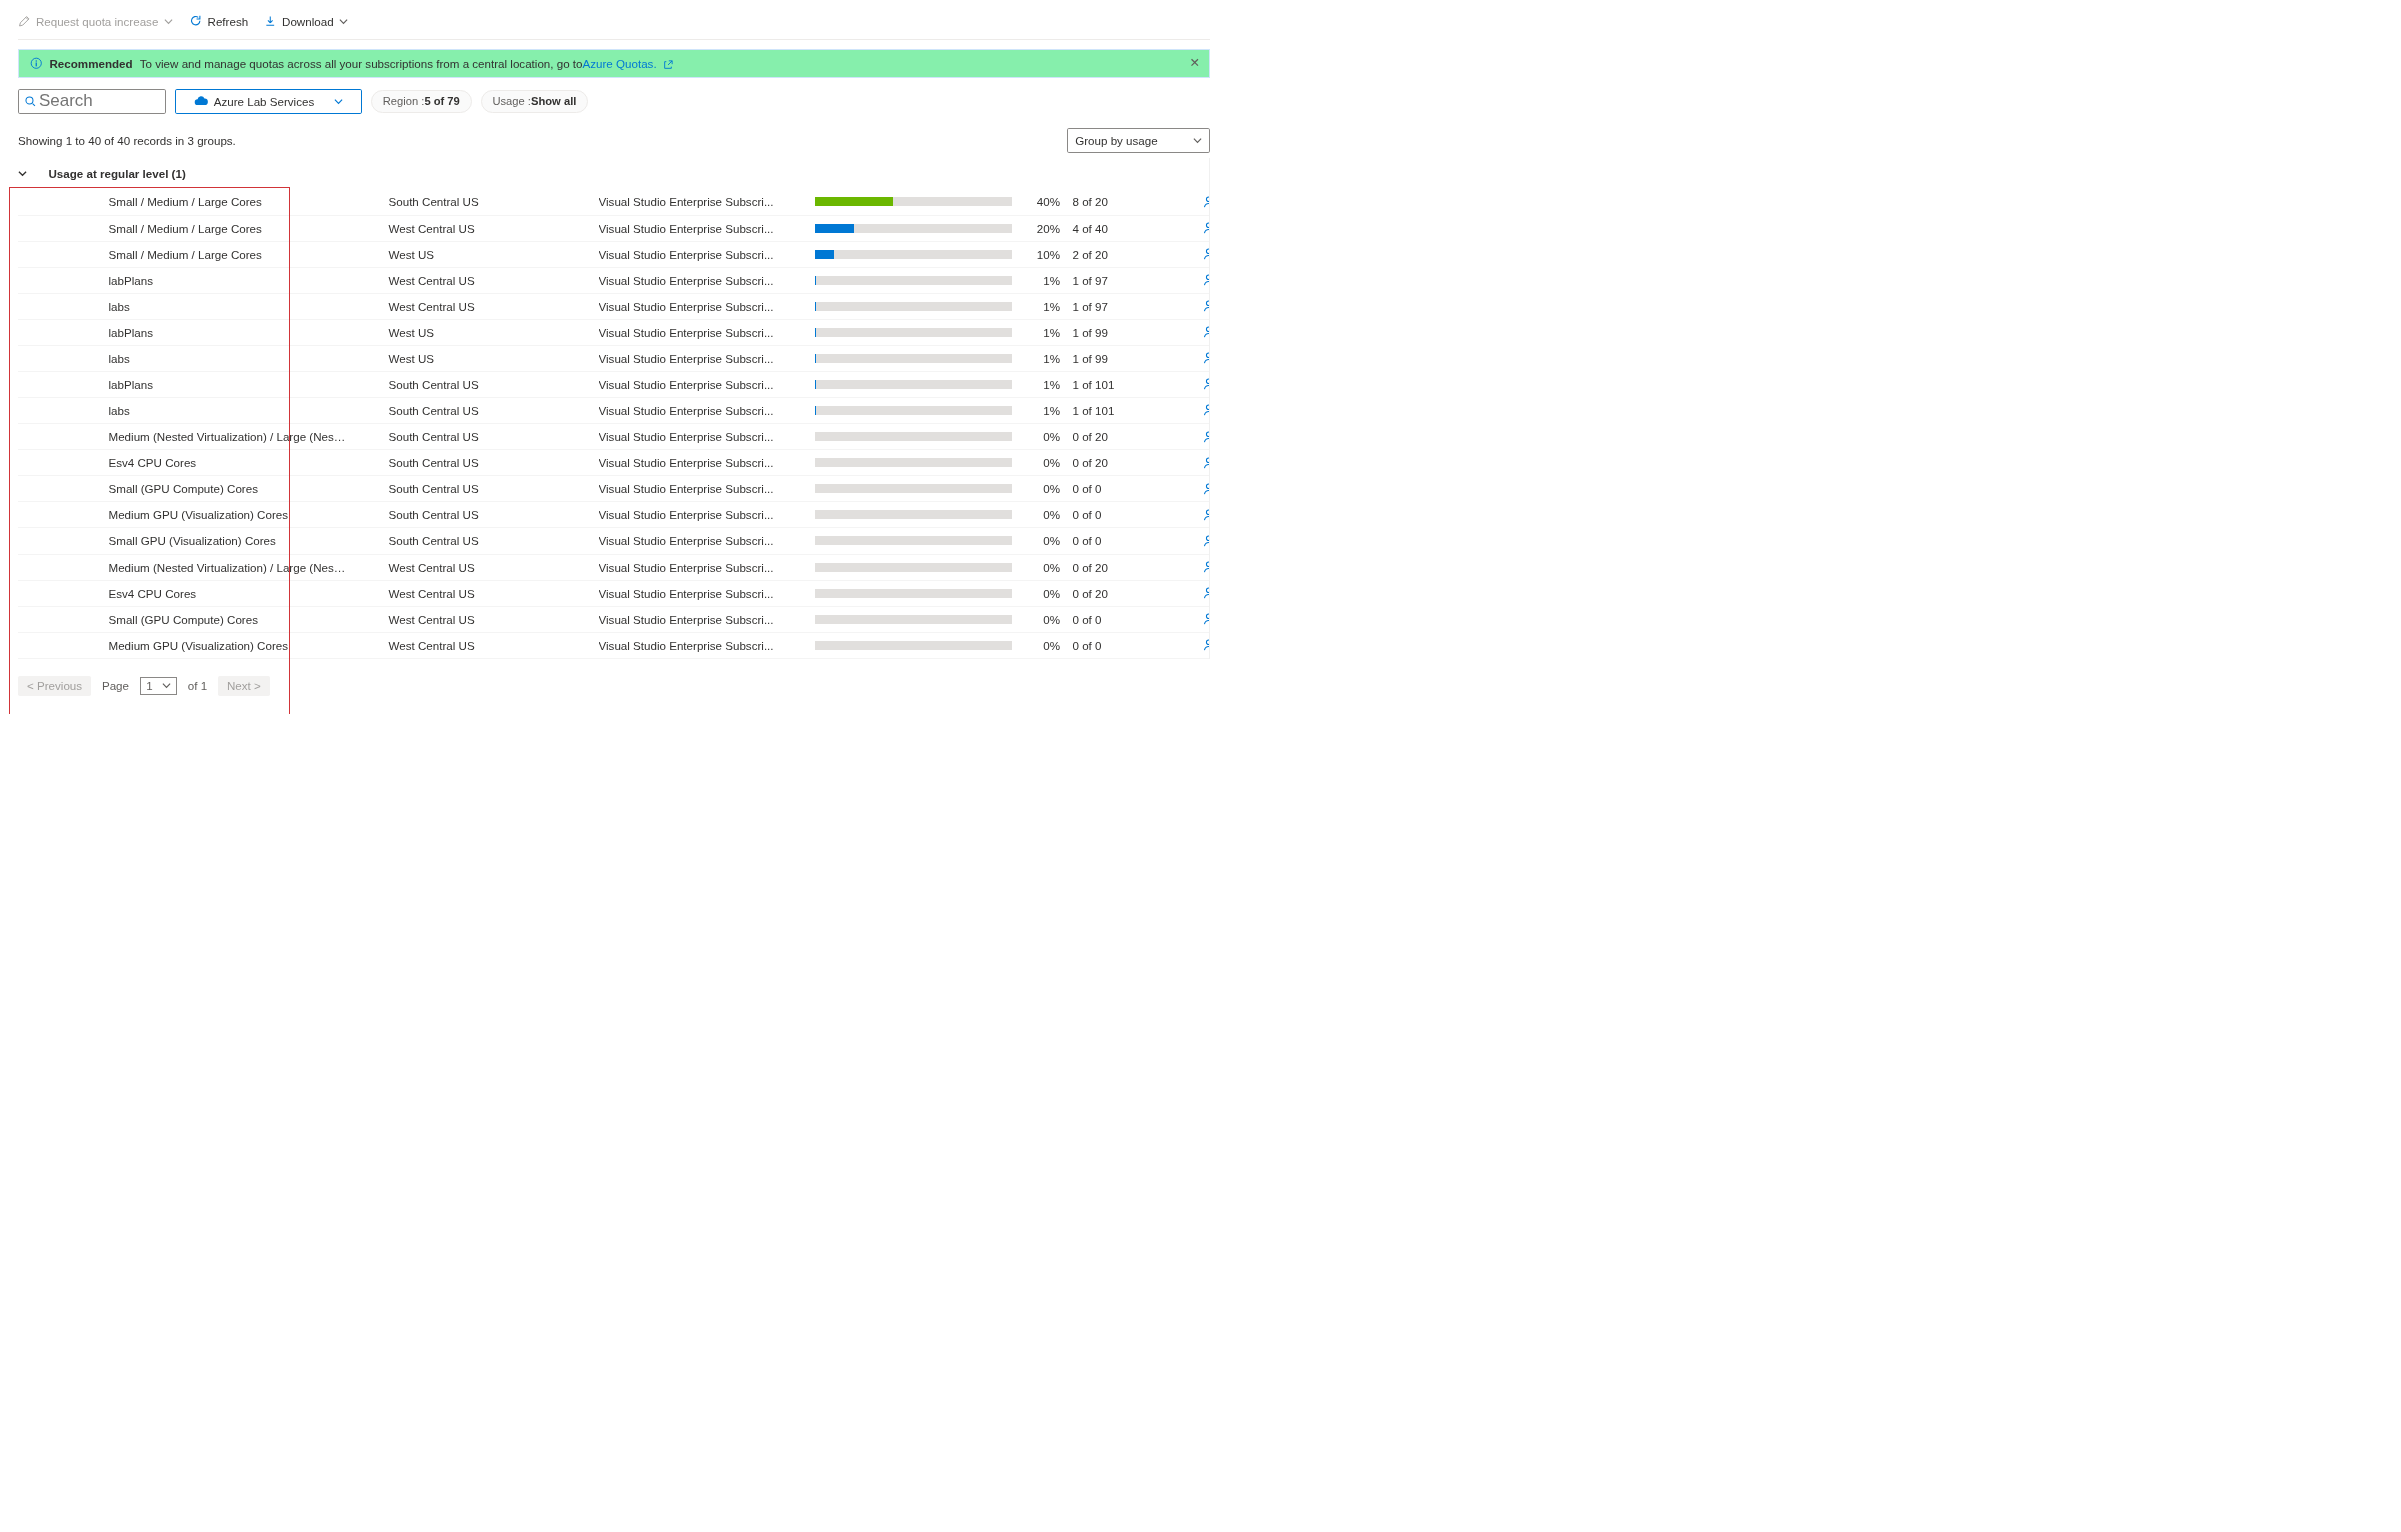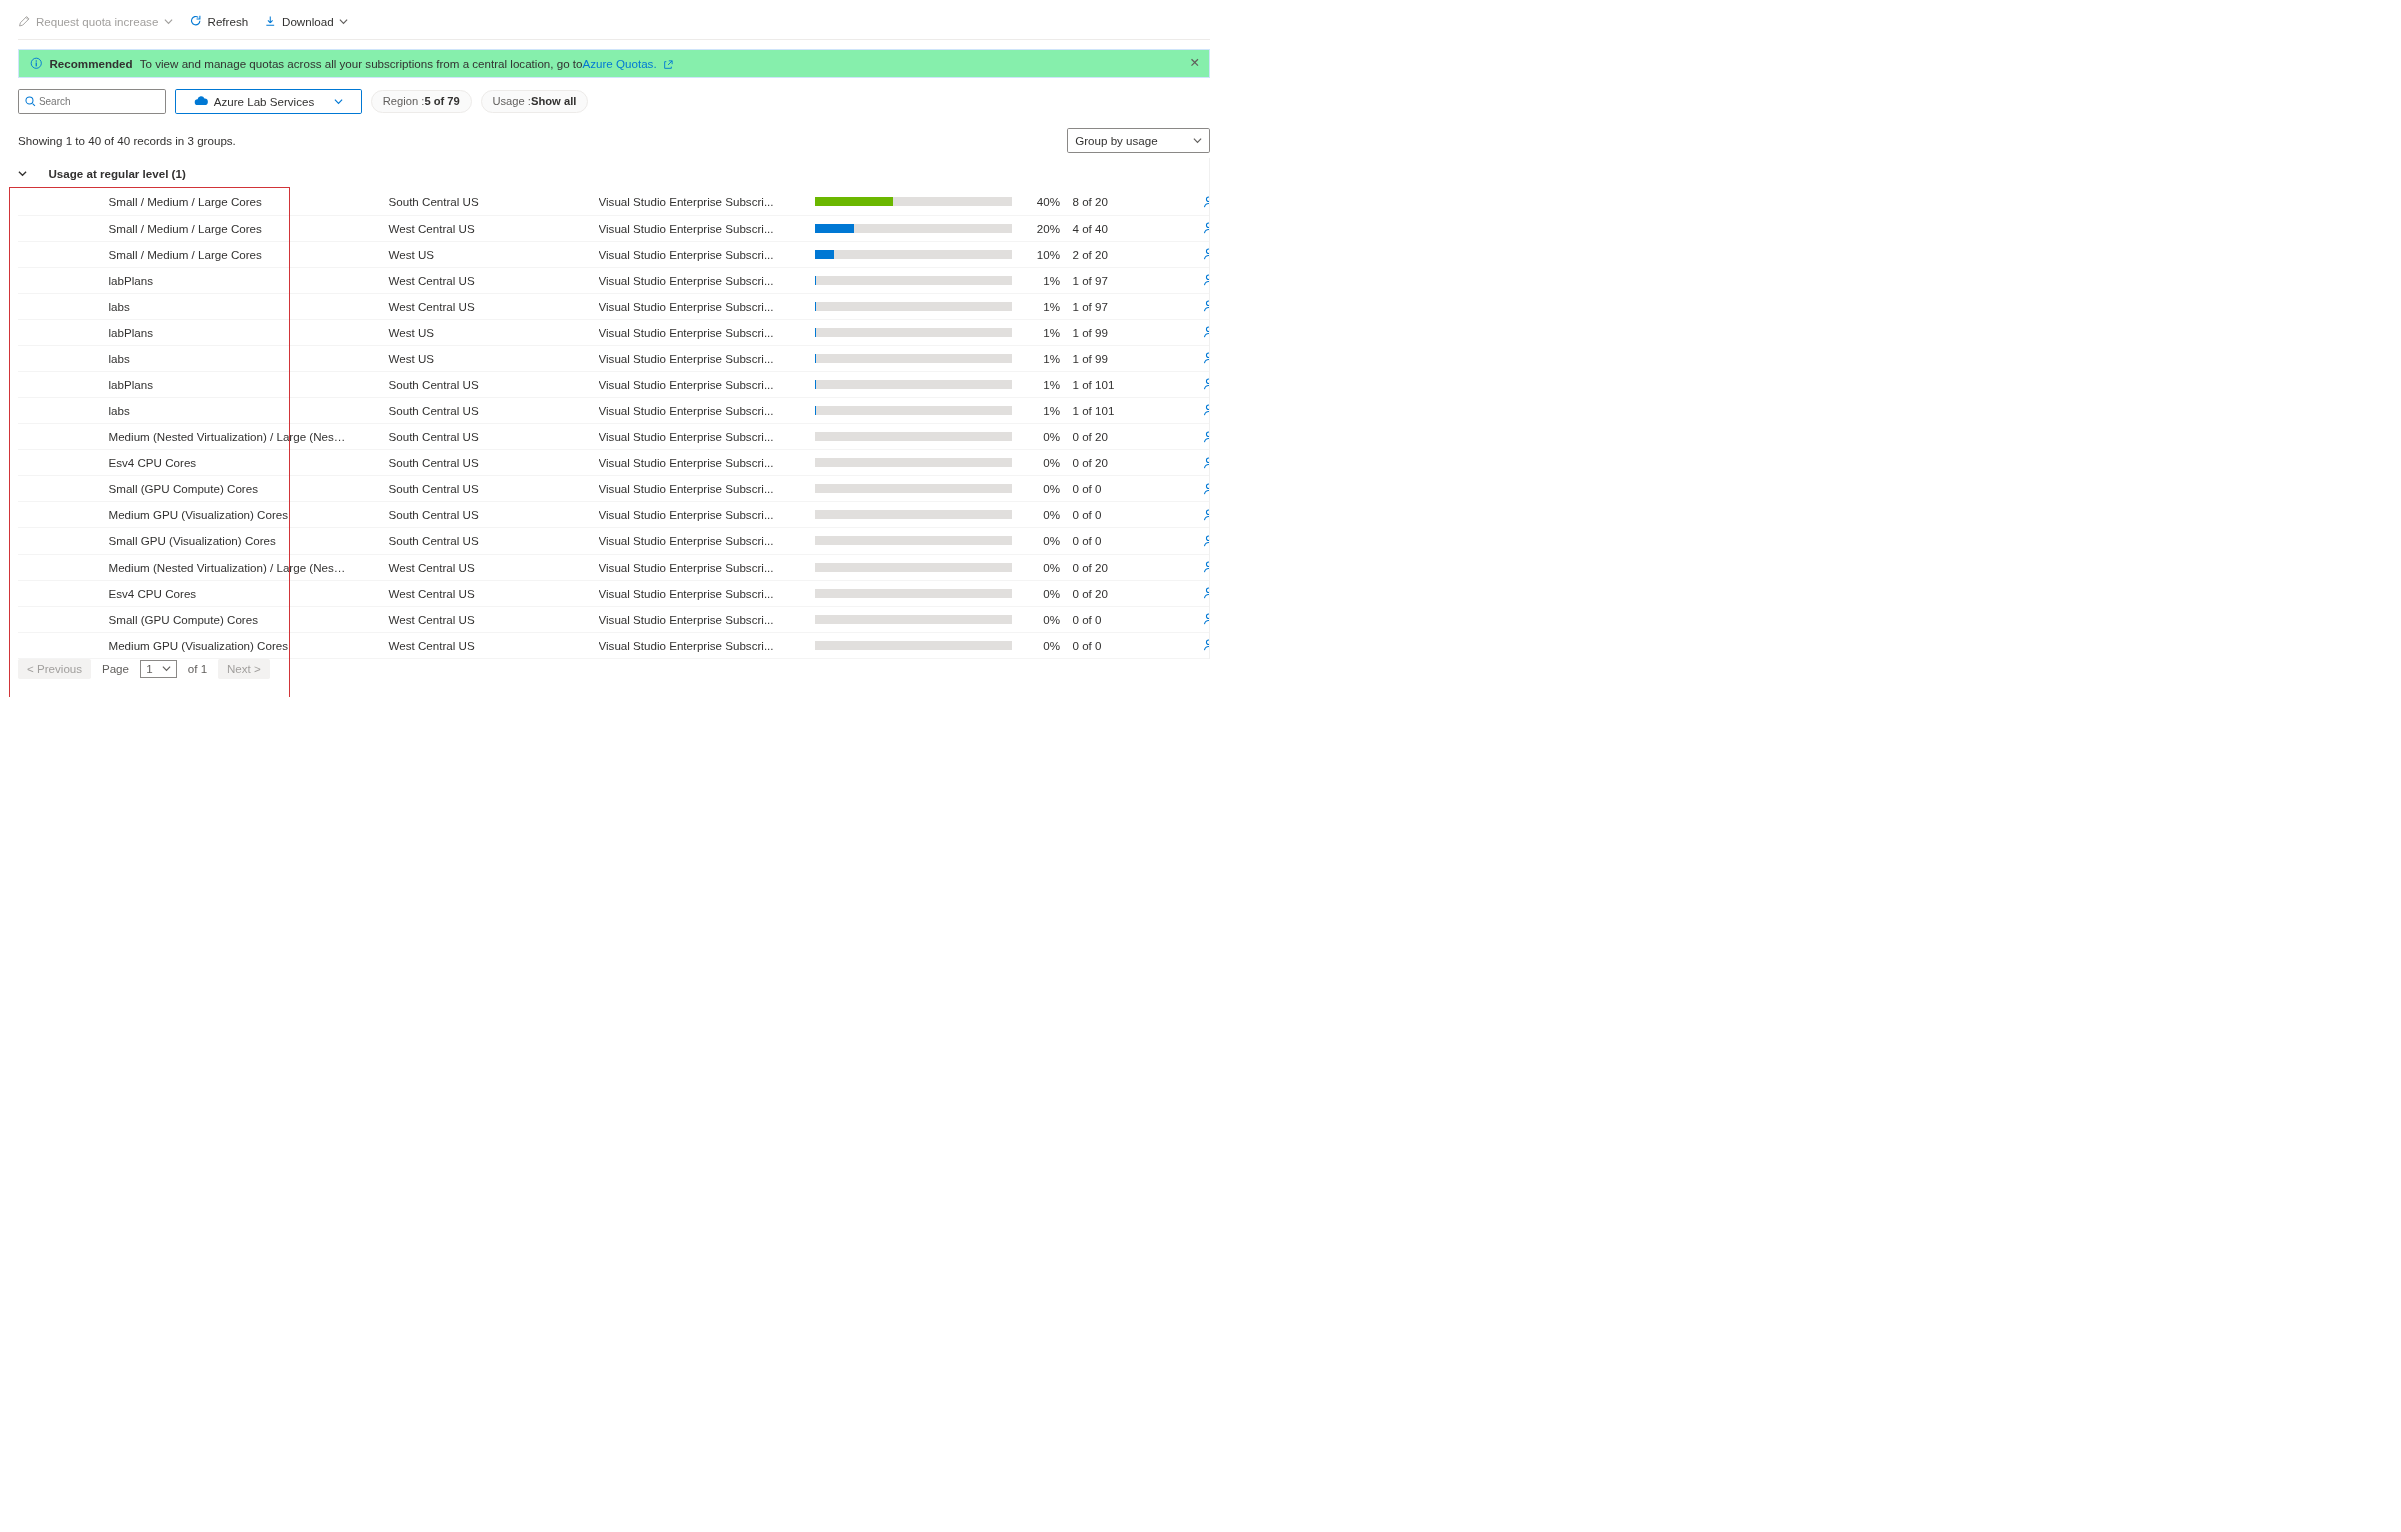--- a/index.html
+++ b/index.html
@@ -15,21 +15,21 @@
   
   .infobar { display:flex; align-items:center; background:#86efac; border:0.9px solid #cfe4fa; padding:7.2px 10.8px; margin:9px 0 10.8px 0; position:relative; }
   .infobar .info-icon { color:#0078d4; margin-right:7.2px; }
   .infobar strong { margin-right:7.2px; }
   .infobar a { color:#0078d4; text-decoration:none; }
   .infobar .close-x { position:absolute; right:9px; top:5.4px; font-size:12.5px; color:#605e5c; cursor:pointer; }
 
   
   .filters { display:flex; align-items:center; gap:9px; }
   .searchbox { display:flex; align-items:center; border:0.9px solid #8a8886; border-radius:1.8px; width:148px; height:25px; padding:0 5.4px; color:#605e5c; }
-  .searchbox input { border:0; outline:0; width:100%; font-size:10px; }
+  .searchbox input { border:0; outline:0; width:100%; font-size:17px; }
   .provider { display:flex; align-items:center; border:0.9px solid #0078d4; border-radius:1.8px; height:25px; padding:0 18px; gap:5.4px; }
   .provider .cloud { color:#0078d4; }
   .pill { display:flex; align-items:center; border:0.9px solid #edebe9; background:#fafafa; border-radius:12.5px; height:23px; padding:0 10.8px; font-size:11.2px; color:#605e5c;}
   .pill strong { color:#323130; font-weight:600; }
 
   .records-row { display:flex; justify-content:space-between; align-items:center; margin:14.3px 0 5.4px 0; }
   .groupby { border:0.9px solid #8a8886; border-radius:1.8px; height:25px; display:flex; align-items:center; padding:0 7.2px; width:143px; justify-content:space-between; color:#323130;}
 
   
   .grid { position:relative; width:100%; }
@@ -51,21 +51,21 @@
   .bar-wrap { display:flex; align-items:center; width:100%; gap:12.5px;}
   .bar-track { flex:0 0 197px; height:9px; background:#e1dfdd; position:relative;}
   .bar-fill  { height:100%; background:#0078d4;}
   .bar-green { background:#6bb700;}
   .pct { width:36px; text-align:right; color:#323130;}
   .ofval { width:72px; }
   .req-icon { color:#0078d4; font-size:13.4px;}
   .sort-arrow { font-size:10px; margin-left:3.6px;}
 
   
-  .pager { display:flex; align-items:center; gap:10.8px; margin-top:0; color:#605e5c;}
+  .pager { display:flex; align-items:center; gap:10.8px; margin-top:17px; color:#605e5c;}
   .pager .btn { background:#f3f2f1; padding:3.6px 9px; border-radius:1.8px; color:#a19f9d;}
   .pager .pagebox { border:0.9px solid #8a8886; display:flex; align-items:center; padding:1.8px 5.4px; gap:9px; }
 
   svg { display:block; }
 </style>
 </head>
 <body>
 
 <div class="toolbar">
   <div class="tb-item tb-muted">

